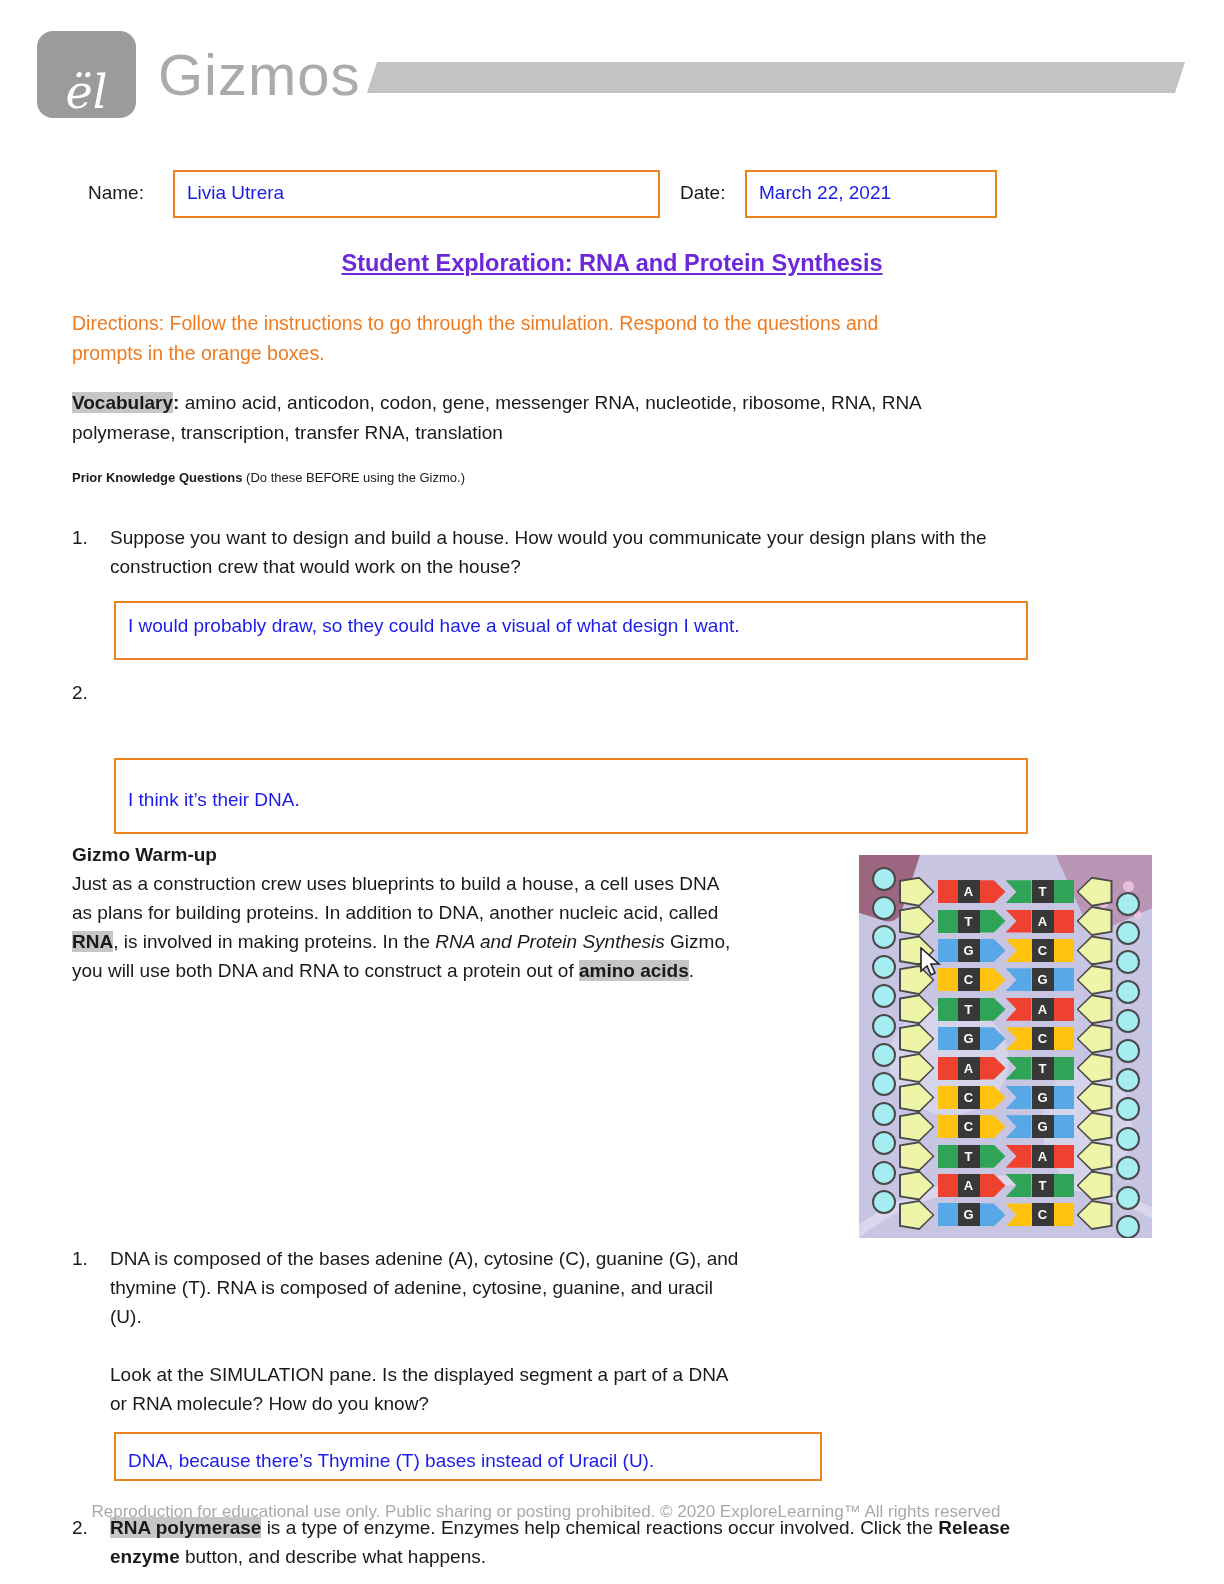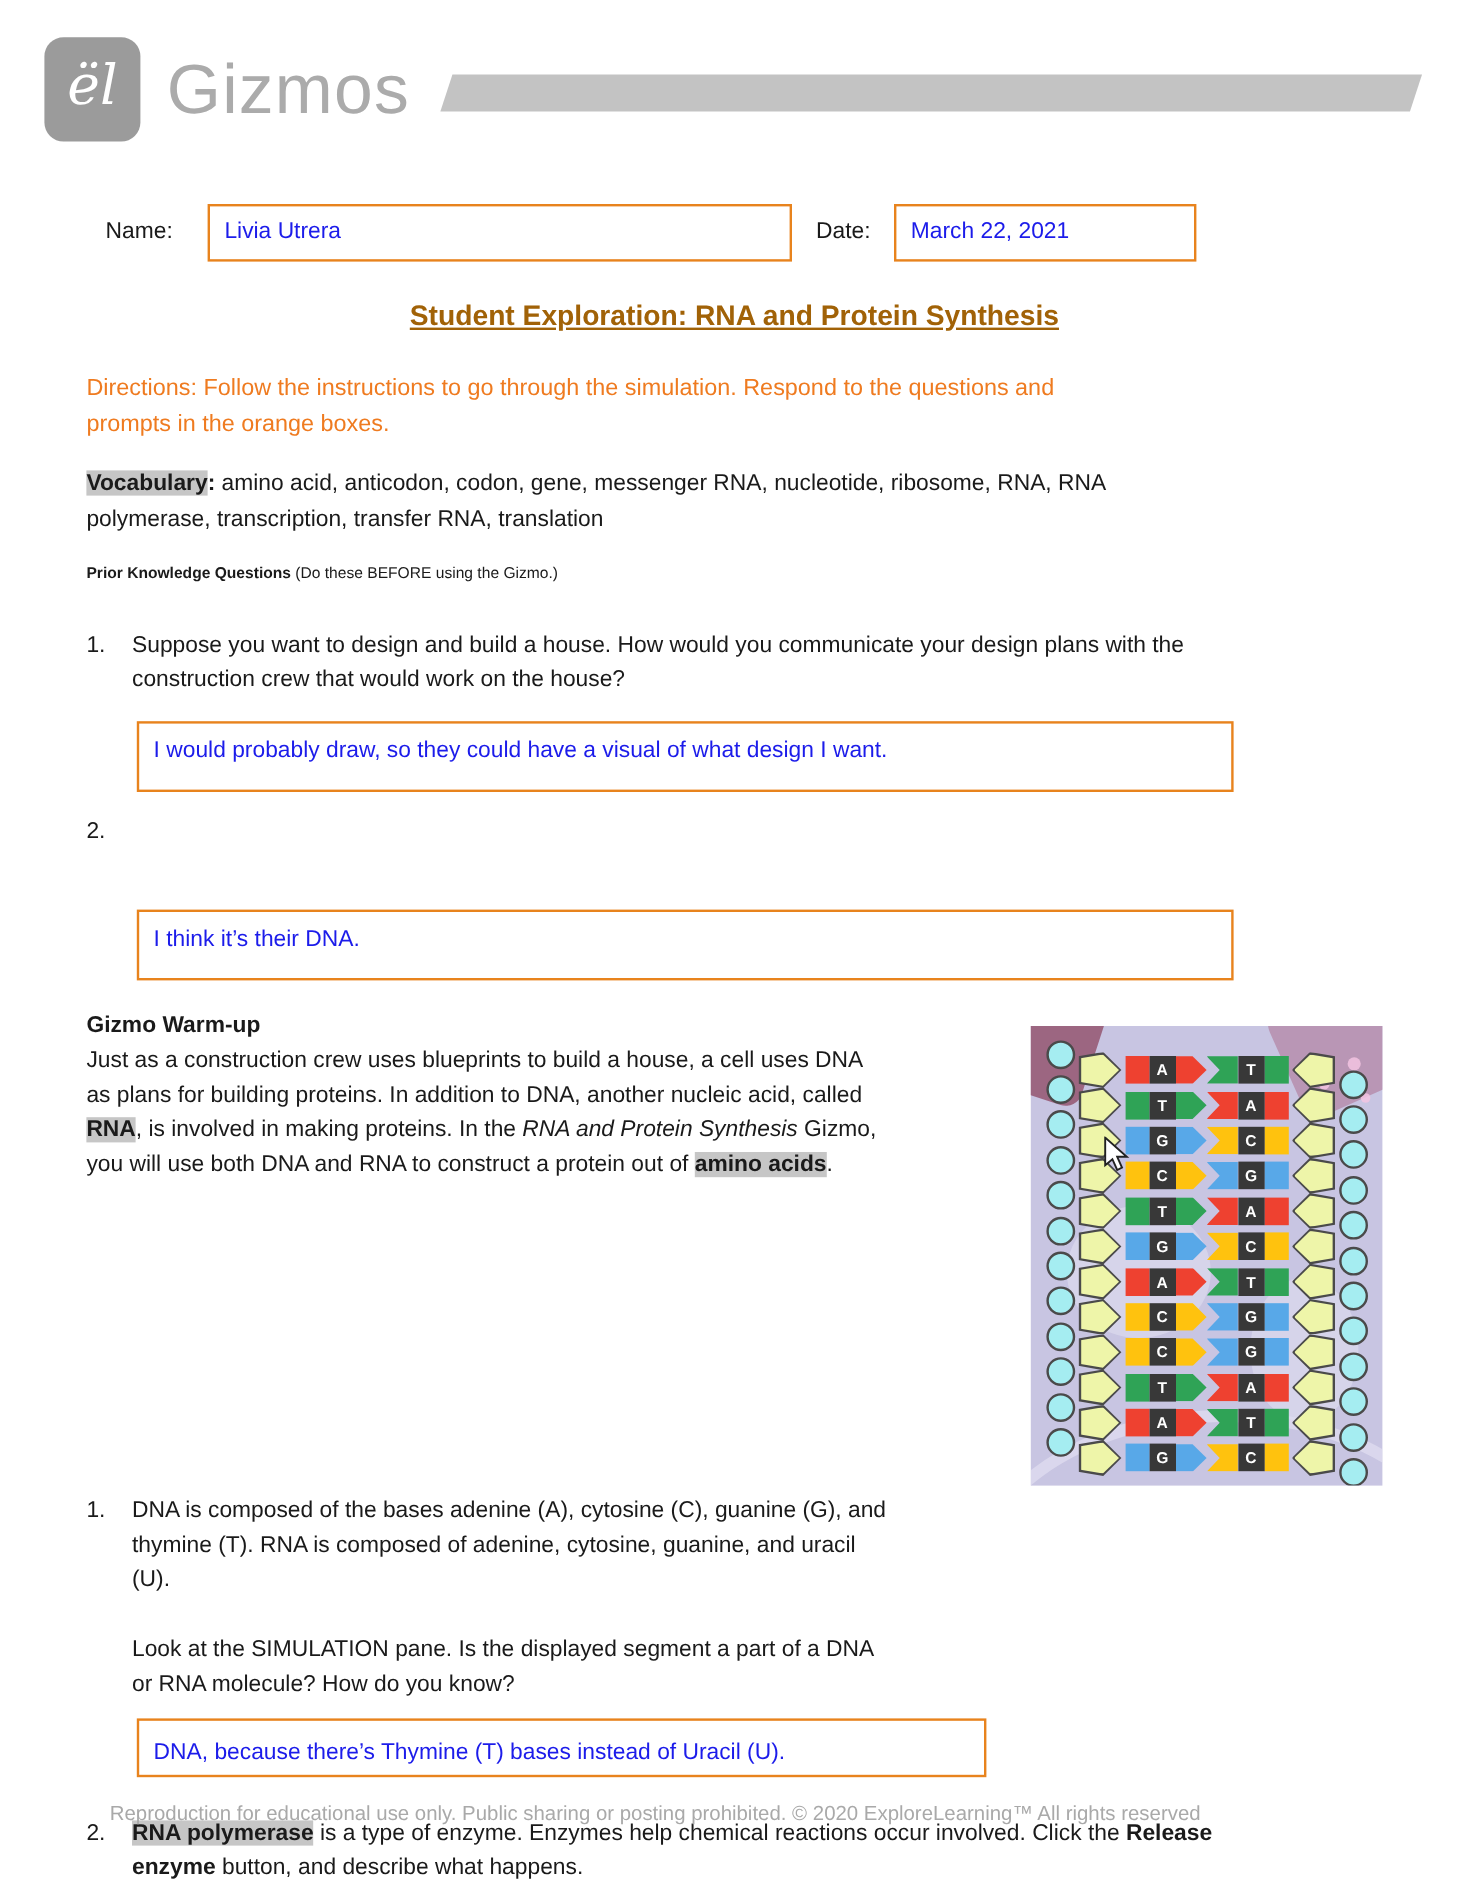--- a/index.html
+++ b/index.html
@@ -2,48 +2,48 @@
 <html><head>
 <meta charset="utf-8">
 <style>
   html,body{margin:0;padding:0;background:#ffffff;}
   body{width:1224px;height:1584px;font-family:"Liberation Sans",sans-serif;color:#1a1a1a;}
   .page{position:relative;width:1224px;height:1584px;background:#fff;overflow:hidden;}
   .prewrap{white-space:pre-wrap;}
 
   
   .header{position:absolute;top:30px;left:37px;height:88px;display:flex;align-items:center;}
-  .logo-badge{width:80px;height:87px;background:#9b9b9b;border-radius:16px;display:flex;align-items:center;justify-content:center;}
+  .logo-badge{width:99px;height:87px;background:#9b9b9b;border-radius:16px;display:flex;align-items:flex-end;justify-content:center;}
   .logo-glyph{color:#ffffff;font-family:"DejaVu Serif",serif;font-style:italic;font-size:46px;line-height:1;transform:translateY(-3px);}
   .brand{margin-left:22px;color:#ababab;font-size:58px;font-weight:500;letter-spacing:1px;}
   .header-bar{position:absolute;left:372px;top:62px;width:808px;height:31px;background:#c3c3c3;transform:skewX(-18deg);}
 
   
   .meta-row{position:absolute;top:170px;left:0;width:1224px;height:48px;font-size:19px;}
   .meta-label{position:absolute;top:12px;}
   .input-box{position:absolute;top:0;height:44px;border:2px solid #e8831d;background:#fff;}
   .input-value{display:block;padding:10px 0 0 12px;color:#1c1cea;font-size:19px;}
 
   
-  .doc-title{position:absolute;top:250px;left:0;width:1224px;text-align:center;font-size:23.5px;font-weight:bold;color:#a16207;text-decoration:underline;}
+  .doc-title{position:absolute;top:250px;left:0;width:1224px;text-align:center;font-size:23.5px;font-weight:bold;color:#6d28d9;text-decoration:underline;}
   .directions{position:absolute;top:308px;left:72px;width:1010px;color:#ef7b20;font-weight:normal;font-size:19.5px;line-height:30px;}
 
   
   .vocab{position:absolute;top:388px;left:72px;width:1020px;font-size:19px;line-height:30px;}
   .hl{background:#c6c6c6;}
   b.inline{font-weight:bold;}
   .pkq{position:absolute;top:470px;left:72px;font-size:13px;}
   .numbered{display:flex;font-size:19px;line-height:29px;}
   .num{width:38px;flex:none;}
   .q1{position:absolute;top:523px;left:72px;width:1080px;}
   .q2{position:absolute;top:678px;left:72px;width:1080px;}
 
   .answer-box{border:2px solid #e8831d;background:#fff;font-size:19px;color:#1c1cea;}
   .box1{position:absolute;top:601px;left:114px;width:898px;height:43px;padding:12px 0 0 12px;}
-  .box2{position:absolute;top:758px;left:114px;width:898px;height:43px;padding:12px 0 0 12px;}
+  .box2{position:absolute;top:758px;left:114px;width:898px;height:43px;padding:29px 0 0 12px;}
 
   
   .warmup{position:absolute;top:840px;left:72px;width:1080px;font-size:19px;line-height:29px;}
   .wu-head{font-weight:bold;}
   .sim-image{float:right;width:293px;height:383px;margin:15px 0 6px 10px;position:relative;background:#c8c5e2;overflow:hidden;}
   .wu-item1{margin-top:16px;width:790px;}
   .wu-gap{height:29px;}
   .box3{margin-top:14px;margin-left:42px;width:692px;height:33px;padding:12px 0 0 12px;}
   .wu-item2{margin-top:32px;width:1080px;}
 

